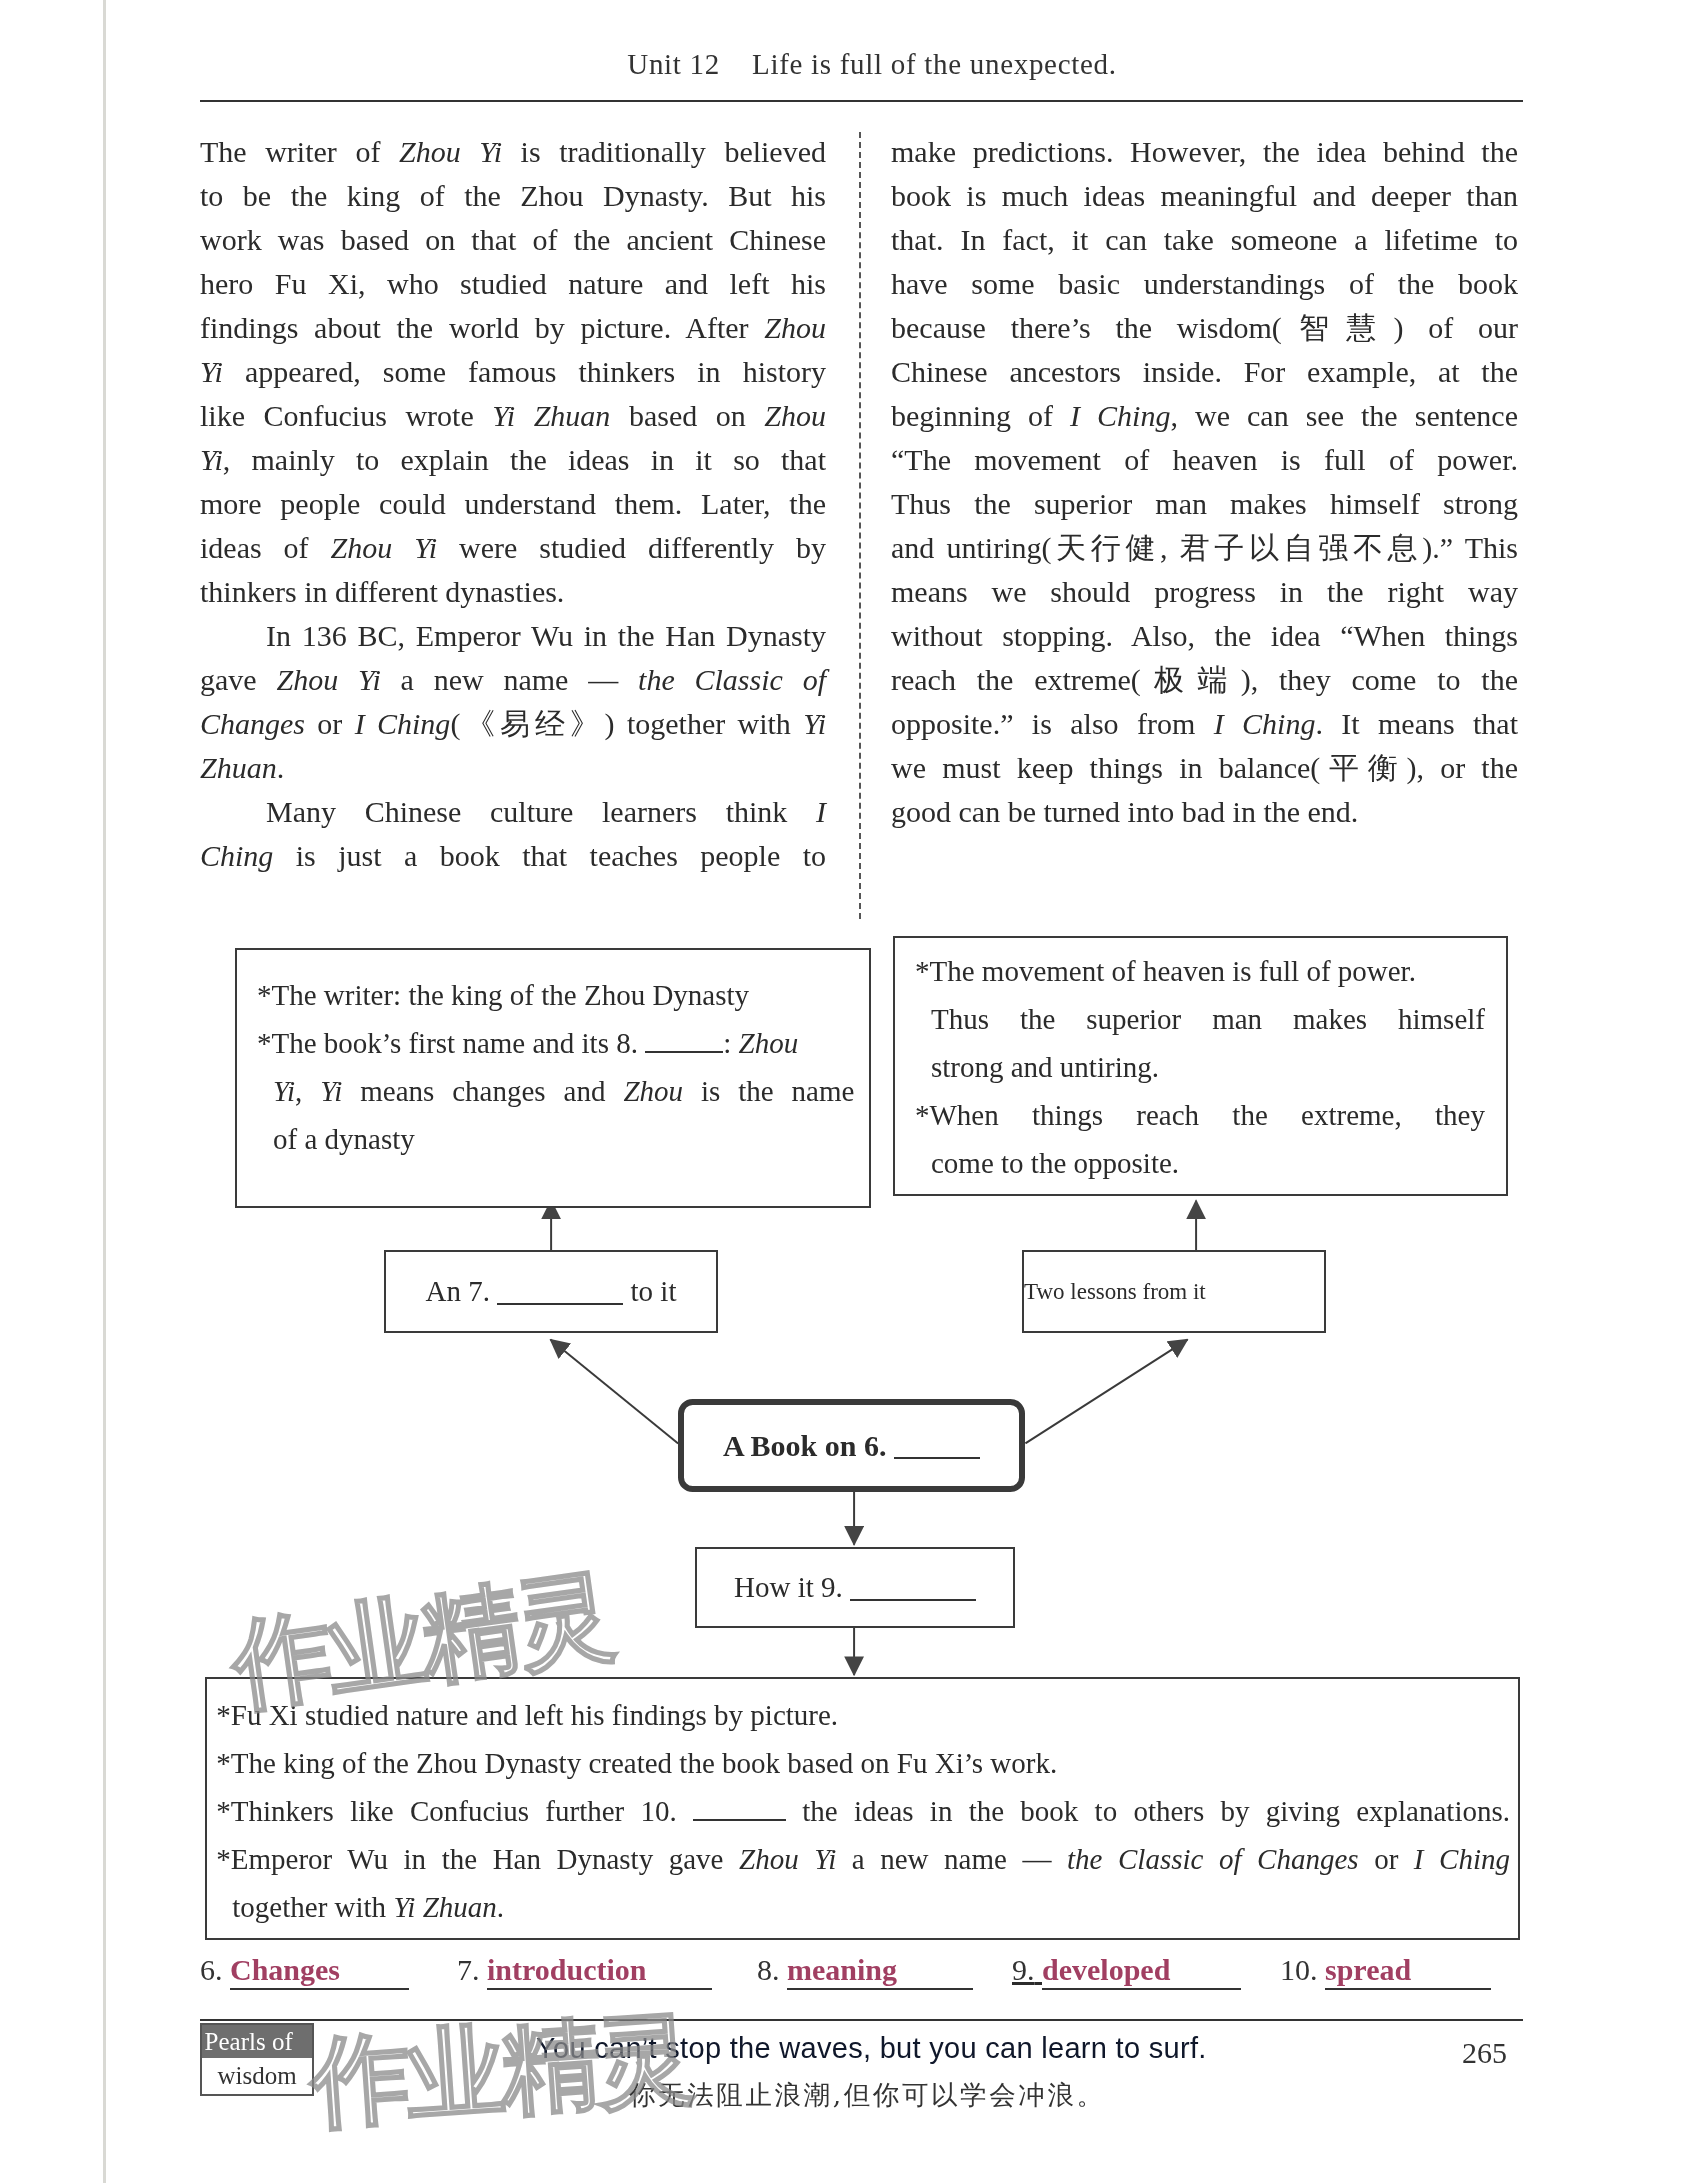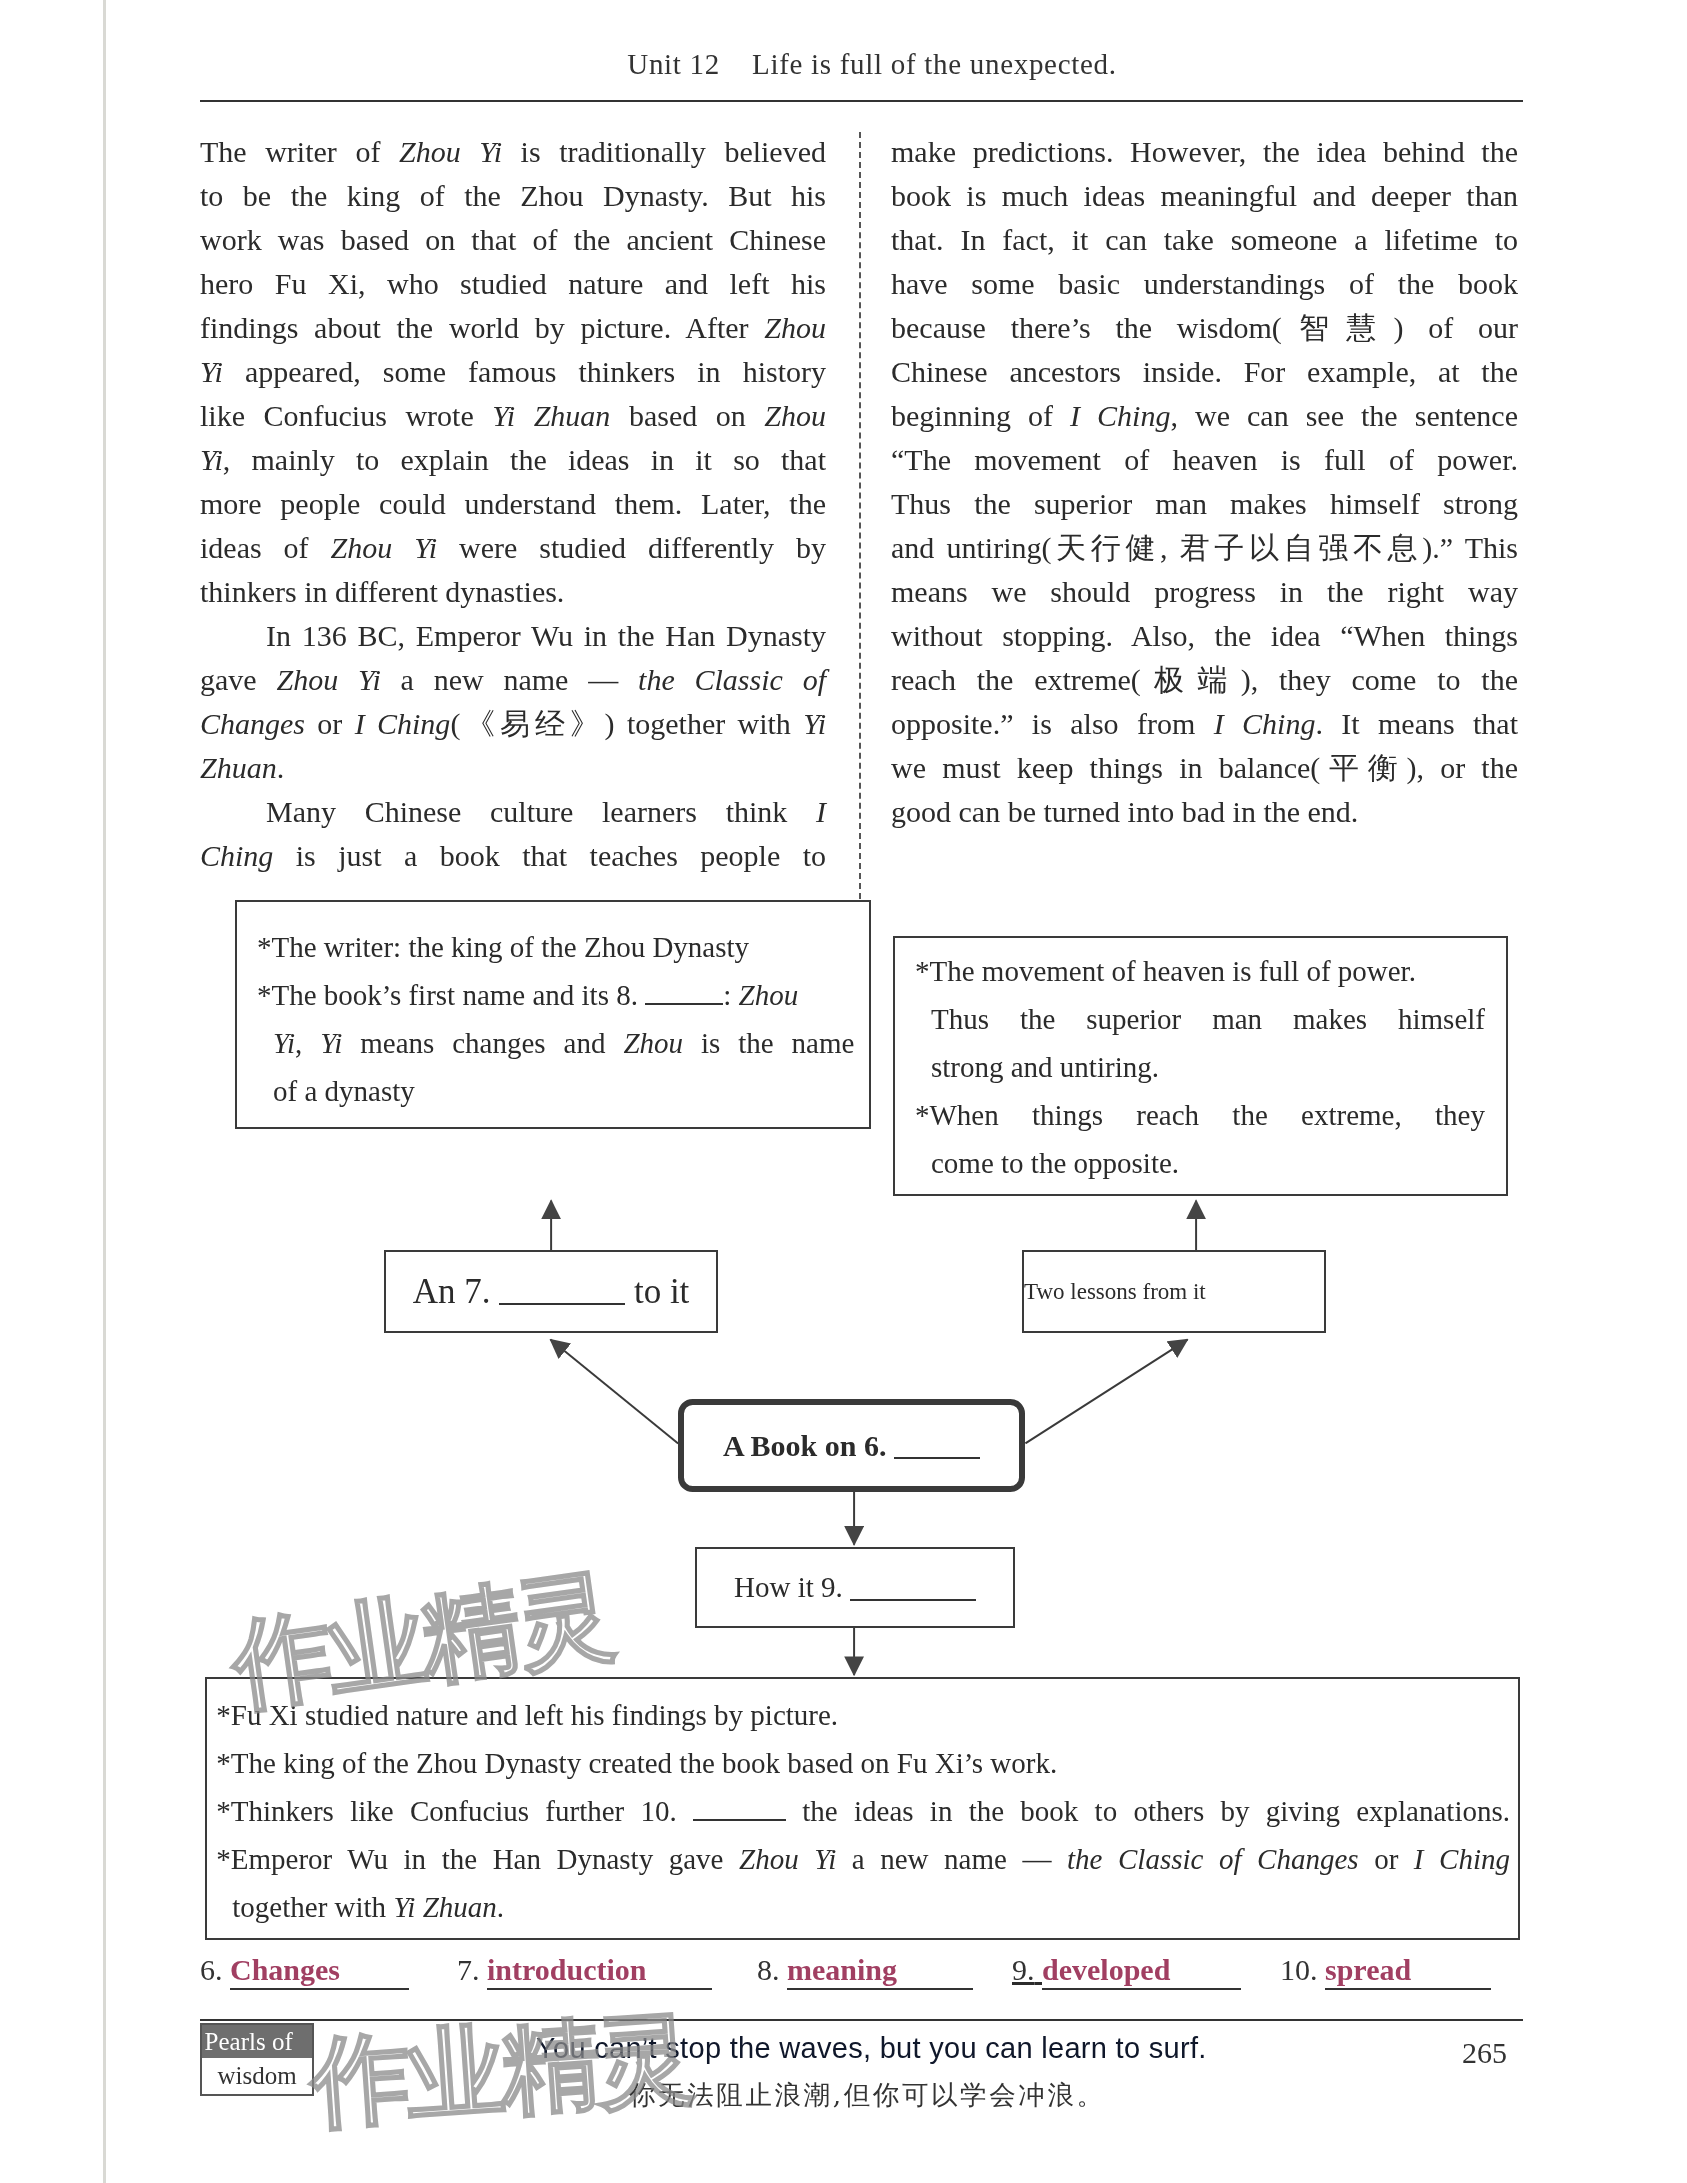--- a/index.html
+++ b/index.html
@@ -13,26 +13,26 @@
   .col{font-size:30px;line-height:44px;text-align:justify;text-align-last:justify;}
   .col .line{display:block;white-space:nowrap;text-align-last:justify;height:44px;}
   .col .line.last{text-align-last:left;}
   .col-left{left:200px;top:130px;width:626px;}
   .col-right{left:891px;top:130px;width:627px;}
   .indent{padding-left:66px;}
   i{font-style:italic;}
   .divider{left:859px;top:132px;width:0;height:787px;border-left:2px dashed #555;}
   .box{border:2.6px solid #3a3a3a;background:#fff;box-sizing:border-box;}
   .box-text{font-size:29px;line-height:48px;}
-  .box-tl{left:235px;top:900px;width:636px;height:229px;padding:21px 14.6px 0 20px;}
+  .box-tl{left:235px;top:948px;width:636px;height:260px;padding:21px 14.6px 0 20px;}
   .box-tr{left:893px;top:936px;width:615px;height:260px;padding:9.3px 21px 0 20px;}
   .box-tl .b-line, .box-tr .b-line{display:block;white-space:nowrap;}
   .just{text-align:justify;text-align-last:justify;}
   .hang{padding-left:16px;}
-  .box-an7{left:384px;top:1250px;width:334px;height:83px;display:flex;align-items:center;justify-content:center;font-size:35px;}
+  .box-an7{left:384px;top:1250px;width:334px;height:83px;display:flex;align-items:center;justify-content:center;font-size:29px;}
   .box-two{left:1022px;top:1250px;width:304px;height:83px;display:flex;align-items:center;font-size:23px;}
   .box-center{left:678px;top:1399px;width:347px;height:93px;border:6px solid #3a3a3a;border-radius:14.6px;display:flex;align-items:center;justify-content:center;font-size:30px;font-weight:bold;}
   .box-how{left:695px;top:1547px;width:320px;height:81px;display:flex;align-items:center;justify-content:center;font-size:29px;}
   .box-bottom{left:205px;top:1677px;width:1315px;height:263px;padding:12px 8px 0 9.3px;font-size:29px;line-height:48px;}
   .box-bottom .b-line{display:block;white-space:nowrap;}
   .blank{display:inline-block;border-bottom:2px solid #333;height:24px;vertical-align:baseline;}
   .answers{left:200px;top:1952px;width:1323px;height:46px;font-size:30px;}
   .ans{position:absolute;top:0;white-space:nowrap;}
   .ans .num{color:#333;}
   .ans .val{color:#a13f62;font-weight:bold;display:inline-block;border-bottom:2px solid #333;padding-right:6.6px;line-height:36px;}

